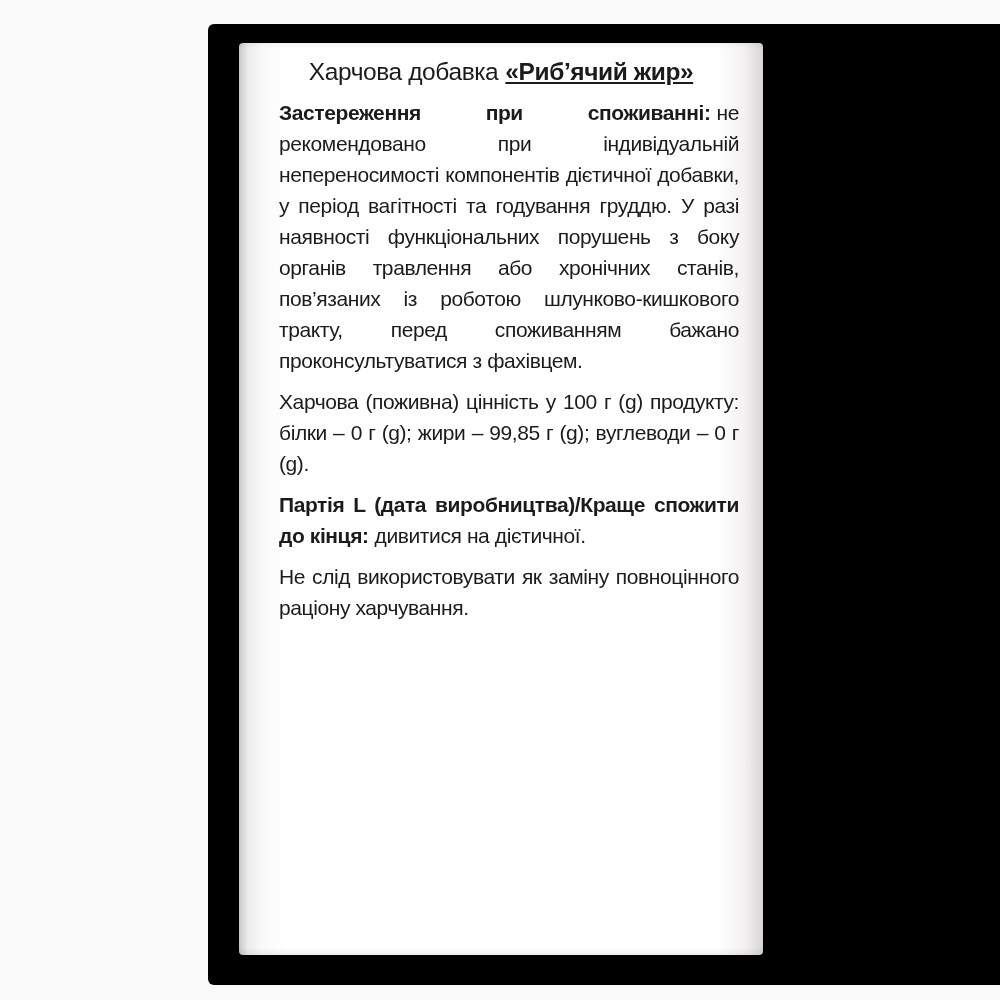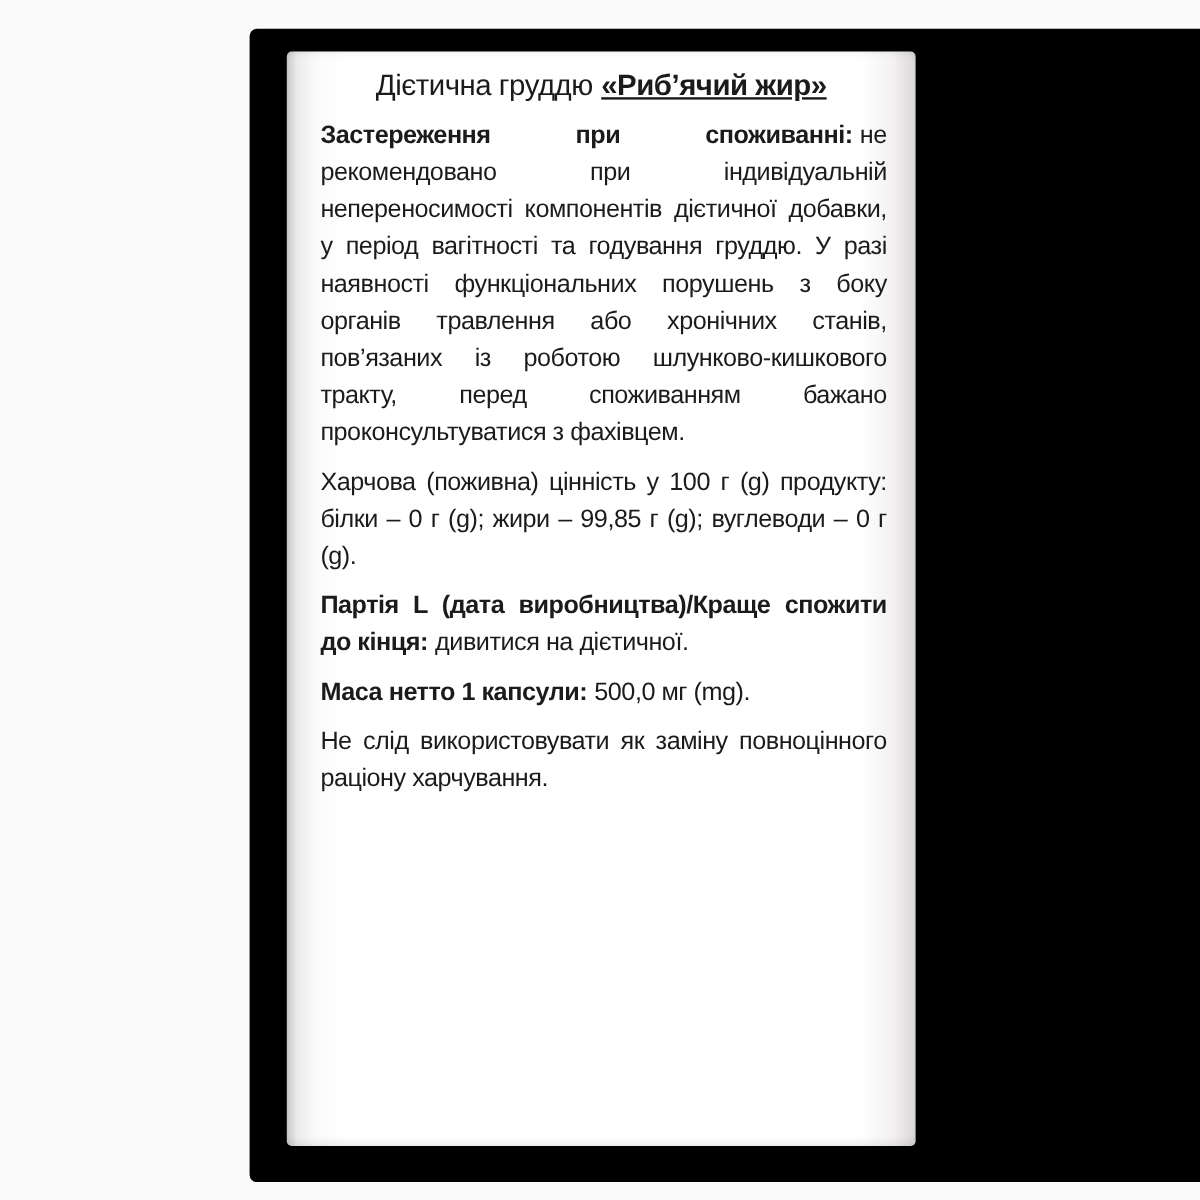--- a/index.html
+++ b/index.html
@@ -41,42 +41,41 @@
     margin: 2px 0 11px 0;
     white-space: nowrap;
   }
   .label-title .title-prefix { margin-right: 7px; }
   .label-title .title-name { font-weight: 700; text-decoration: underline; }
   p.section {
     font-size: 21px;
     line-height: 31px;
     letter-spacing: -0.4px;
     text-align: justify;
-    margin: 0 0 10px 4px;
+    margin: 0 0 10px 16px;
   }
   p.section .lead { font-weight: 700; }
   p.section .lead:not(:empty) { margin-right: 6px; }
 </style>
 </head>
 <body>
 
 <div class="black-panel"></div>
 
 <div class="bottle-label">
   <div class="label-content">
 
-    <h1 class="label-title"><span class="title-prefix">Дієтична груддю</span><span class="title-name">«Риб’ячий жир»</span></h1>
+    <h1 class="label-title"><span class="title-prefix">Харчова добавка</span><span class="title-name">«Риб’ячий жир»</span></h1>
 
     <p class="section"><span class="lead">Застереження при споживанні:</span><span>не рекомендовано при індивідуальній непереносимості компонентів дієтичної добавки, у період вагітності та годування груддю. У разі наявності функціональних порушень з боку органів травлення або хронічних станів, пов’язаних із роботою шлунково-кишкового тракту, перед споживанням бажано проконсультуватися з фахівцем.</span></p>
 
 
     <p class="section"><span class="lead"></span><span>Харчова (поживна) цінність у 100 г (g) продукту: білки – 0 г (g); жири – 99,85 г (g); вуглеводи – 0 г (g).</span></p>
 
 
     <p class="section"><span class="lead">Партія L (дата виробництва)/Краще спожити до кінця:</span><span>дивитися на дієтичної.</span></p>
 
 
-    <p class="section"><span class="lead">Маса нетто 1 капсули:</span><span>500,0 мг (mg).</span></p>
 
     <p class="section"><span class="lead"></span><span>Не слід використовувати як заміну повноцінного раціону харчування.</span></p>
 
   </div>
 </div>
 
 </body></html>

